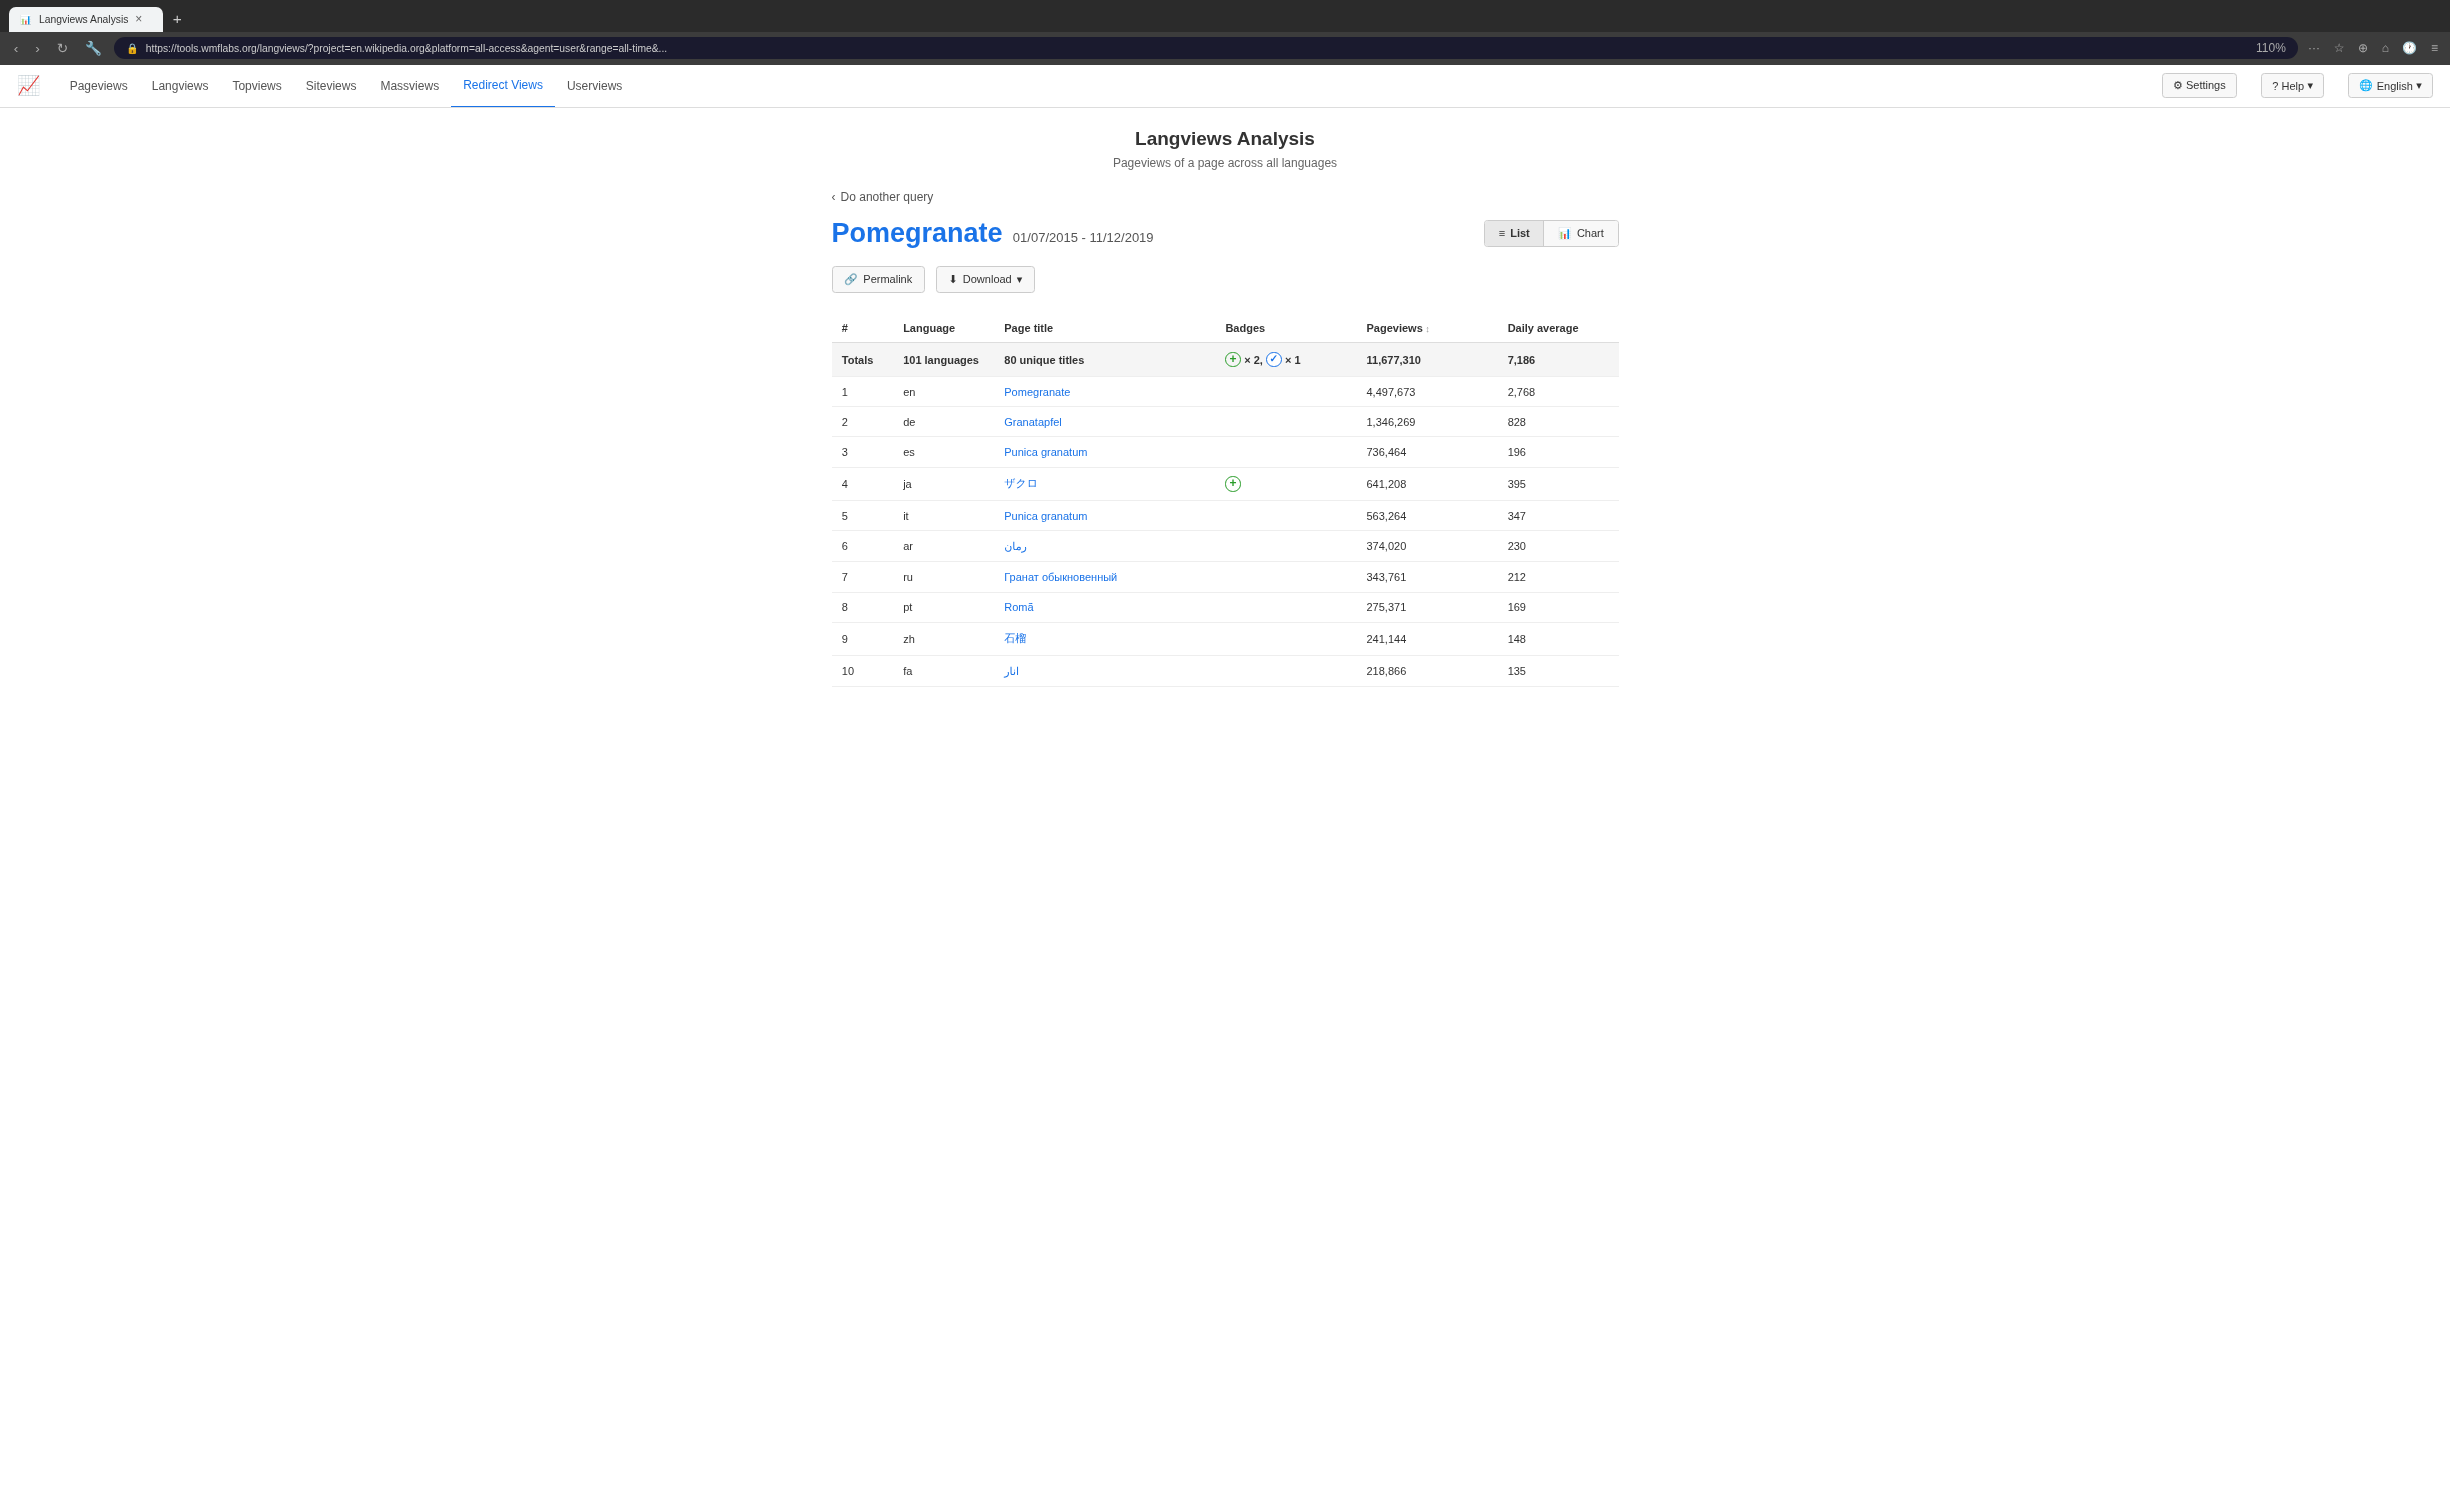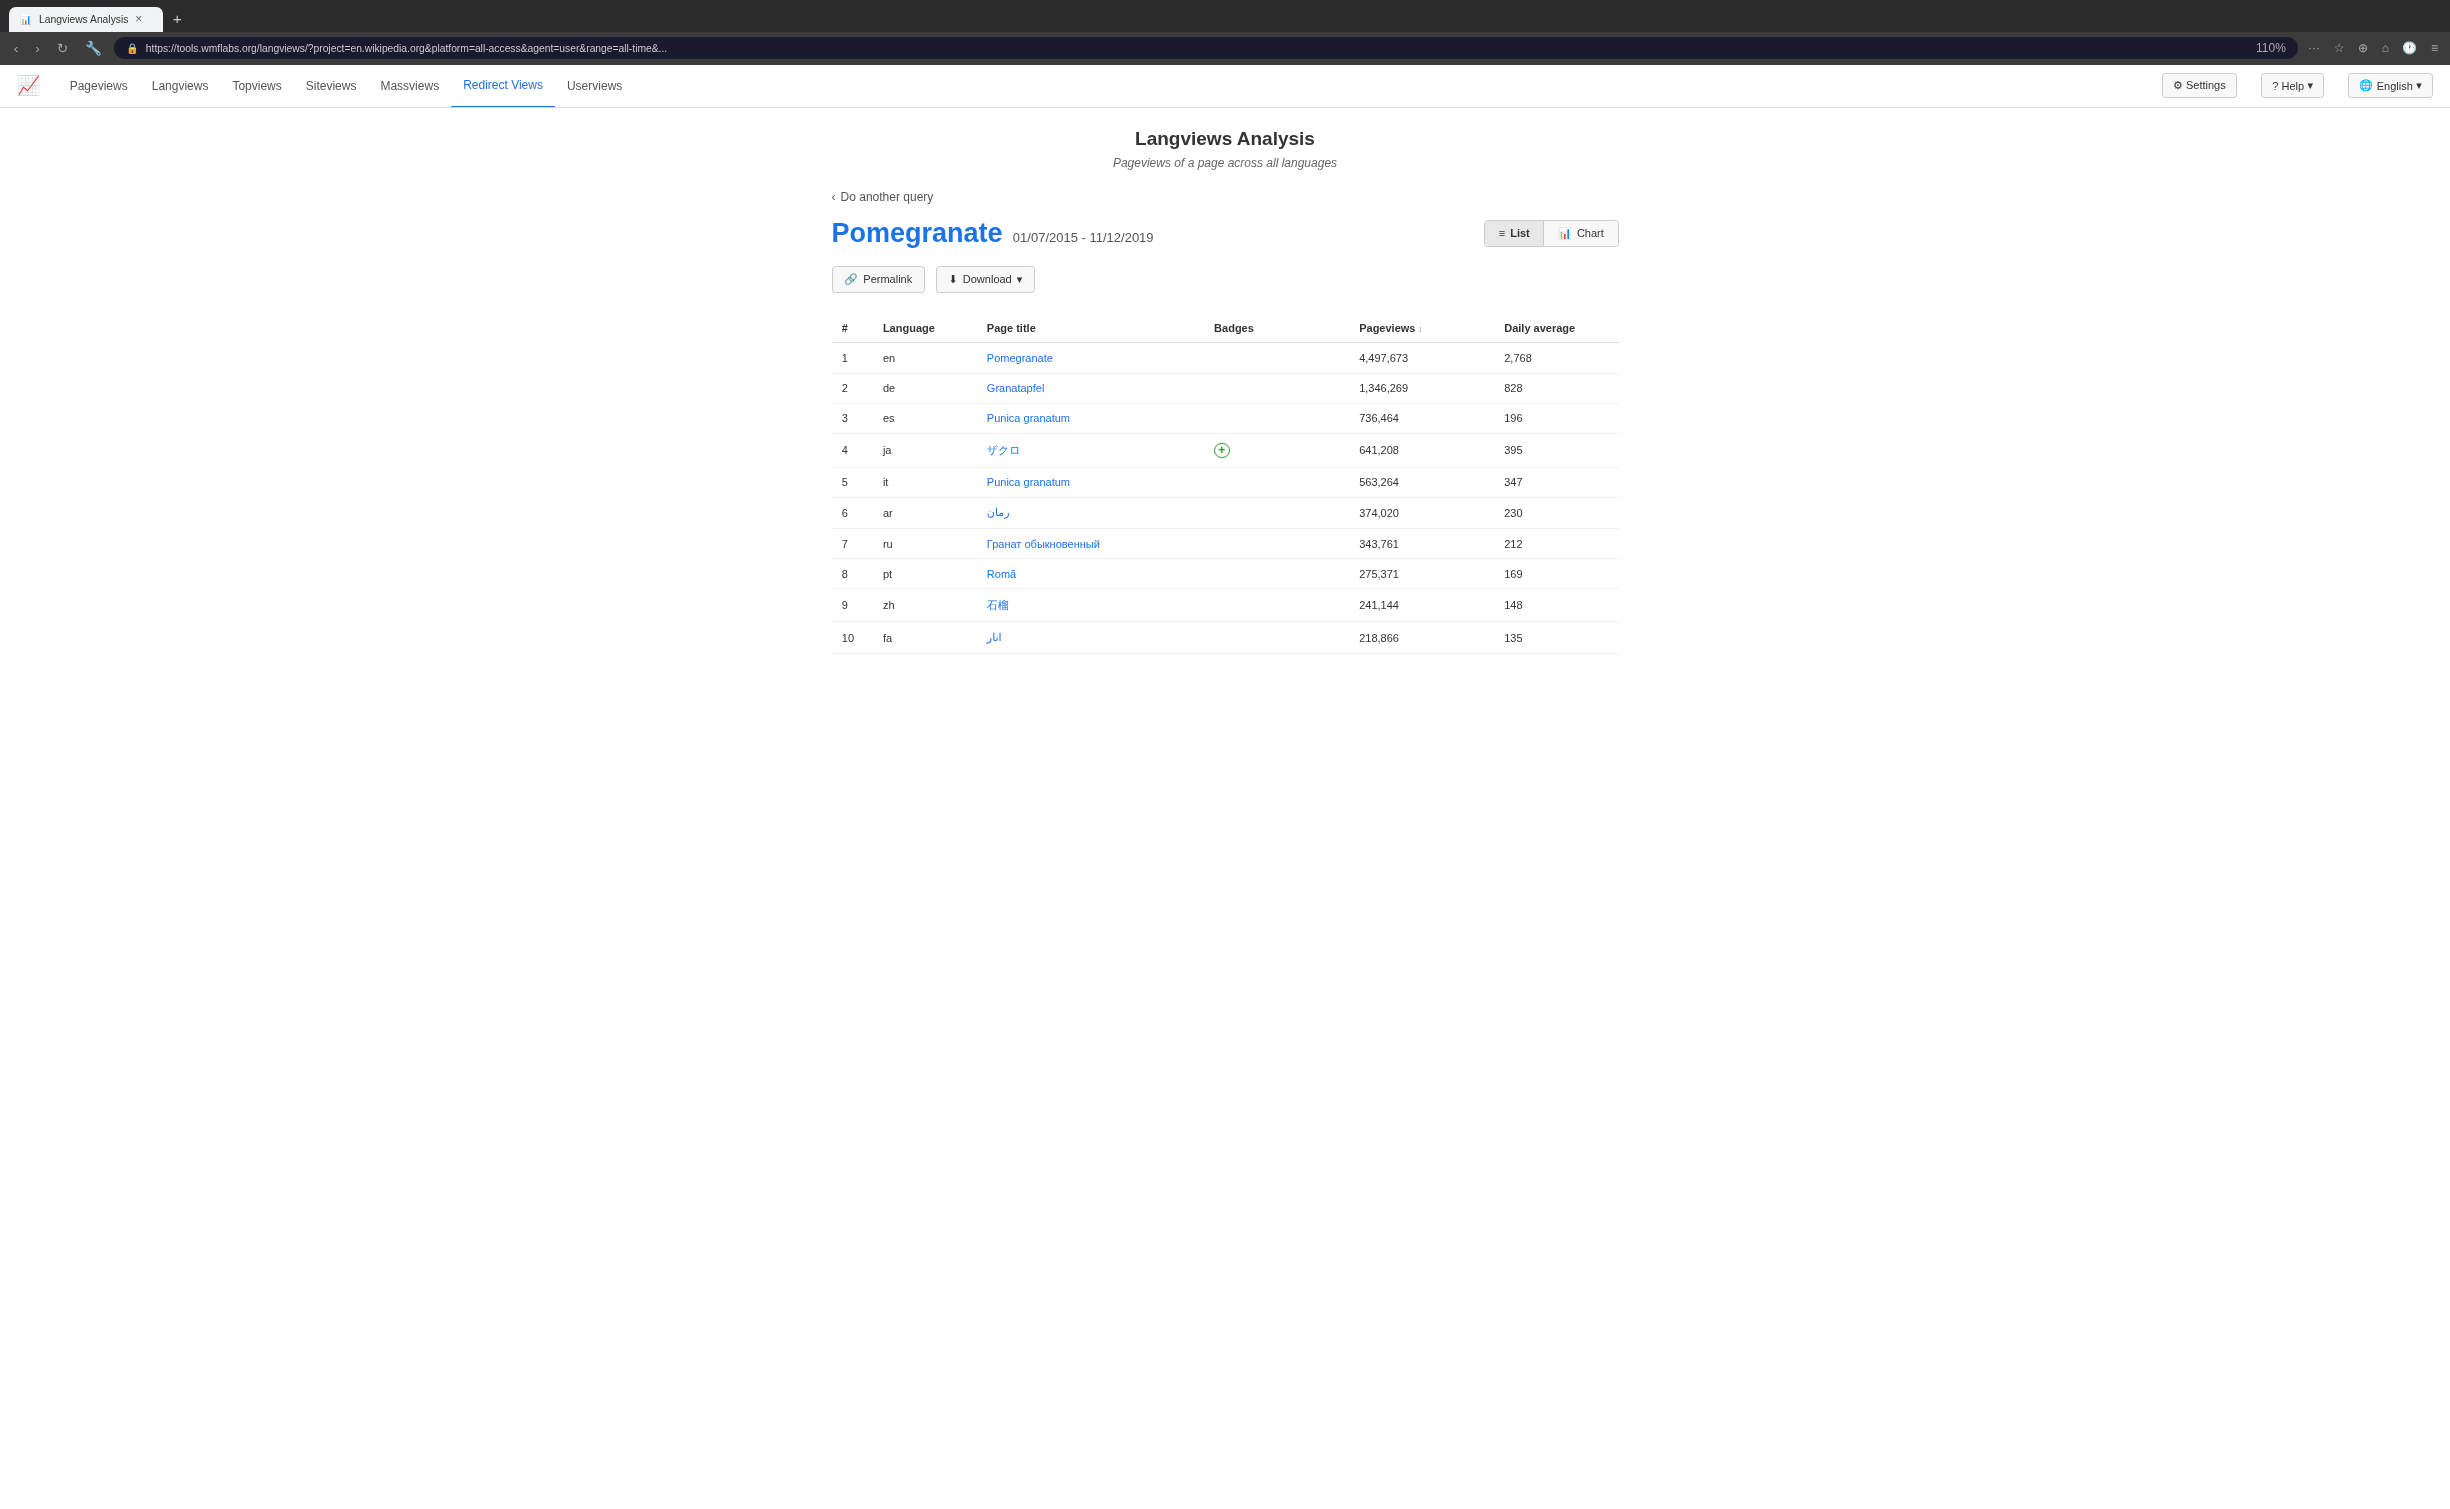--- a/index.html
+++ b/index.html
@@ -108,21 +108,20 @@
       font-size: 19px;
       font-weight: bold;
       color: #333;
       margin-bottom: 5.1px;
     }
     .page-subtitle {
       text-align: center;
       color: #666;
       font-size: 12px;
       margin-bottom: 20.5px;
-      font-style: italic;
     }
     .back-query {
       display: flex;
       align-items: center;
       gap: 5.1px;
       color: #555;
       font-size: 12px;
       cursor: pointer;
       margin-bottom: 13.7px;
     }
@@ -347,20 +346,35 @@
         <th class="col-num">#</th>
         <th class="col-lang">Language</th>
         <th class="col-title">Page title</th>
         <th class="col-badges">Badges</th>
         <th class="col-pageviews sortable">Pageviews</th>
         <th class="col-daily">Daily average</th>
       </tr>
     </thead>
     <tbody>
 
+      <tr class="totals-row">
+        <td>Totals</td>
+        <td>101 languages</td>
+        <td>80 unique titles</td>
+        <td>
+          <span class="badge-container">
+            <span class="badge-green">+</span>
+            <span> × 2, </span>
+            <span class="badge-blue">✓</span>
+            <span> × 1</span>
+          </span>
+        </td>
+        <td>11,677,310</td>
+        <td>7,186</td>
+      </tr>
 
       <tr class="data-row">
         <td>1</td>
         <td>en</td>
         <td class="link-cell"><a href="#">Pomegranate</a></td>
         <td></td>
         <td>4,497,673</td>
         <td>2,768</td>
       </tr>
       <tr class="data-row">

